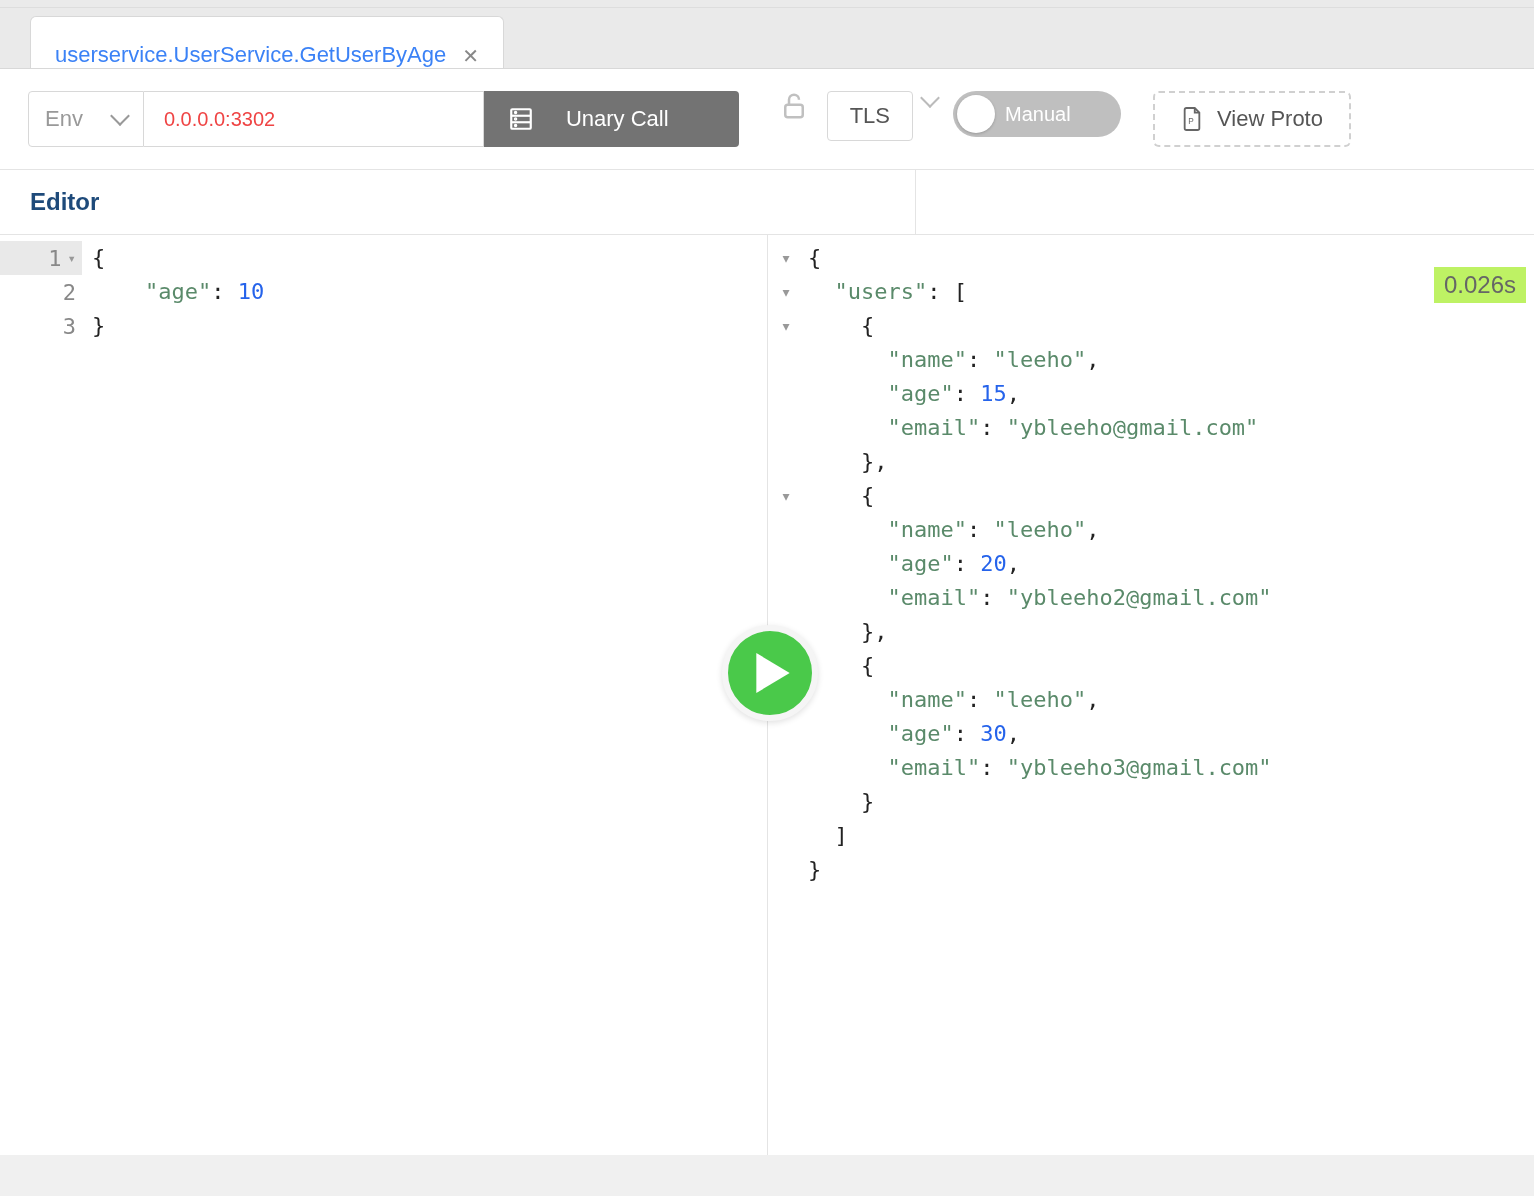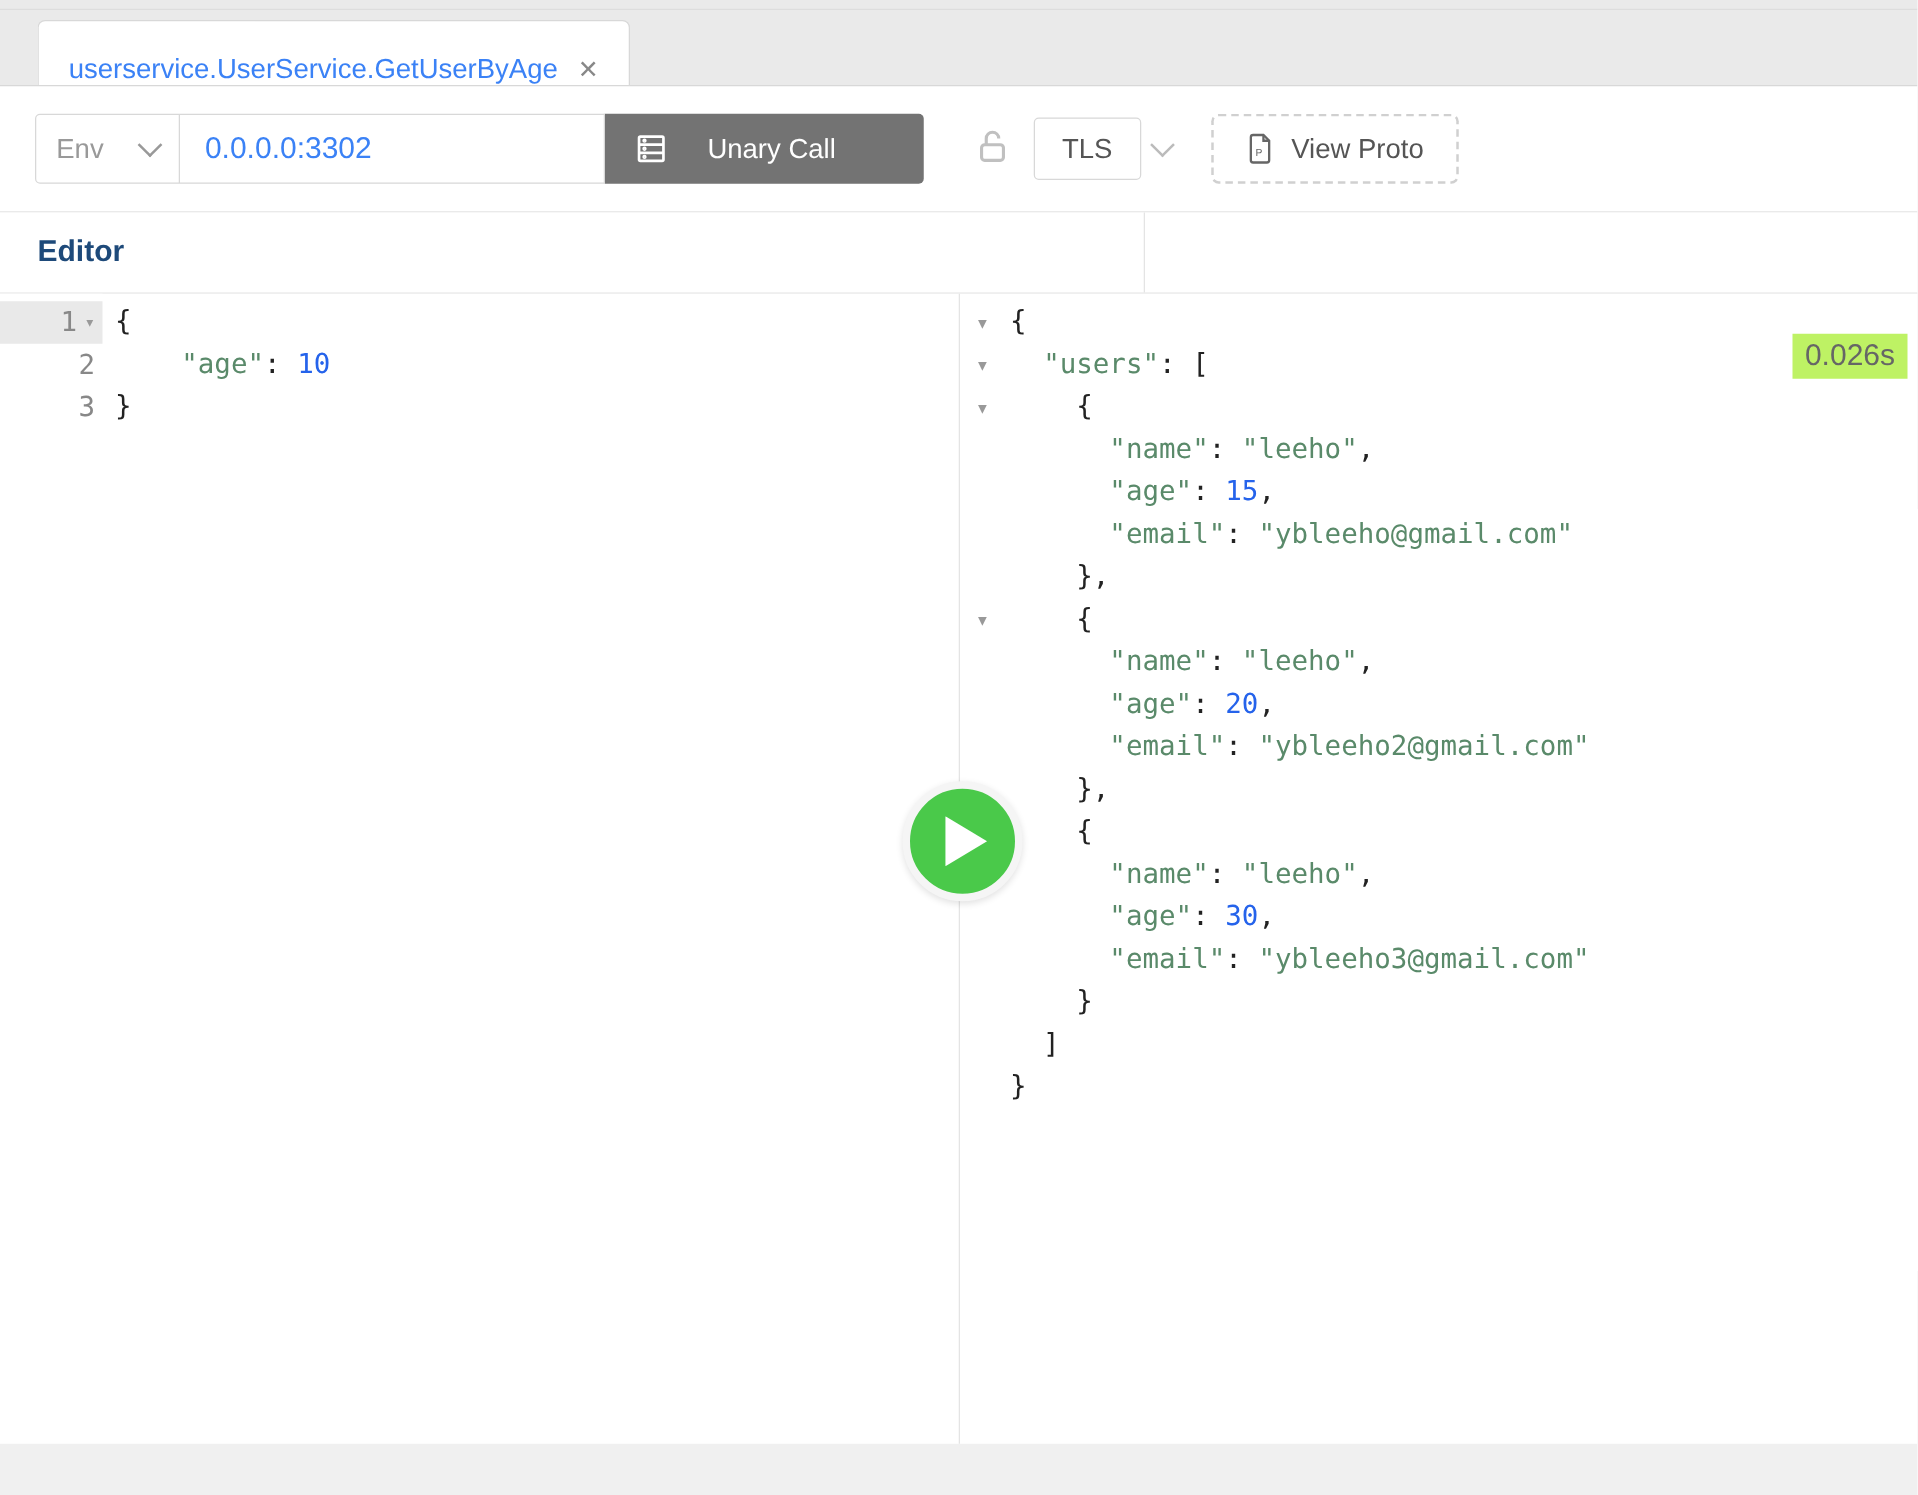--- a/index.html
+++ b/index.html
@@ -5,24 +5,24 @@
 * { box-sizing: border-box; margin: 0; padding: 0; }
 body { font-family: -apple-system, BlinkMacSystemFont, "Segoe UI", Helvetica, Arial, sans-serif; background: #f0f0f0; width: 1534px; height: 1196px; overflow: hidden; color: #222; }
 
 .top-strip { height: 8px; background: #eaeaea; border-bottom: 1px solid #ddd; }
 
 .tab-bar { background: #eaeaea; height: 60px; display: flex; align-items: flex-end; padding-left: 30px; padding-top: 8px; }
 .tab { background: #fff; border: 1px solid #d8d8d8; border-bottom: none; border-radius: 6px 6px 0 0; height: 52px; display: flex; align-items: flex-end; padding: 0 24px; gap: 16px; }
 .tab-title { color: #3b82f6; font-size: 22px; }
 .tab-close { color: #888; font-size: 20px; cursor: pointer; }
 
-.toolbar { background: #fff; border-top: 1px solid #d8d8d8; border-bottom: 1px solid #e4e4e4; padding: 22px 28px; display: flex; align-items: center; gap: 0; }
+.toolbar { background: #fff; border-top: 1px solid #d8d8d8; border-bottom: 1px solid #e4e4e4; padding: 22px 28px; display: flex; gap: 0; }
 
 .env-select { height: 56px; border: 1px solid #d8d8d8; border-radius: 4px 0 0 4px; display: flex; align-items: center; padding: 0 16px; gap: 30px; color: #999; font-size: 22px; cursor: pointer; background: #fff; }
-.address-input { height: 56px; border: 1px solid #d8d8d8; border-left: none; padding: 12px 20px; font-size: 24px; width: 340px; color: #3b82f6; background: #fff; outline: none; }
+.address-input { height: 56px; border: 1px solid #d8d8d8; border-left: none; padding: 12px 20px; font-size: 20px; width: 340px; color: #ef4444; background: #fff; outline: none; }
 .call-type { height: 56px; background: #737373; color: #fff; display: flex; align-items: center; gap: 32px; padding: 0 70px 0 24px; border-radius: 0 4px 4px 0; cursor: pointer; font-size: 22px; }
 
 .lock-icon { margin-left: 40px; color: #c0c0c0; }
 .tls-button { height: 50px; border: 1px solid #d8d8d8; border-radius: 4px; padding: 0 22px; font-size: 22px; color: #555; background: #fff; cursor: pointer; margin-left: 18px; display: flex; align-items: center; }
 .tls-chevron { color: #bbb; margin-left: 10px; }
 
 .toggle { margin-left: 16px; width: 168px; height: 46px; background: #bfbfbf; border-radius: 23px; position: relative; cursor: pointer; display: flex; align-items: center; }
 .toggle-knob { width: 38px; height: 38px; background: #fff; border-radius: 50%; position: absolute; left: 4px; box-shadow: 0 1px 3px rgba(0,0,0,.2); }
 .toggle-label { color: #fff; font-size: 20px; margin-left: 52px; }
 
@@ -98,20 +98,24 @@
     </svg>
   </span>
 
   <div class="tls-button">
     <span>TLS</span>
   </div>
   <span class="tls-chevron" style="margin-left:10px;">
     <span class="chevron-down"></span>
   </span>
 
+  <div class="toggle">
+    <div class="toggle-knob"></div>
+    <span class="toggle-label">Manual</span>
+  </div>
 
   <div class="view-proto">
     <svg width="22" height="26" viewBox="0 0 24 28" fill="none" stroke="#666" stroke-width="2">
       <path d="M6 2 h9 l5 5 v17 a2 2 0 0 1 -2 2 H6 a2 2 0 0 1 -2 -2 V4 a2 2 0 0 1 2 -2 z"></path>
       <path d="M15 2 v5 h5"></path>
       <text x="8" y="20" font-size="9" stroke="none" fill="#666" font-family="sans-serif">P</text>
     </svg>
     <span>View Proto</span>
   </div>
 </div>

